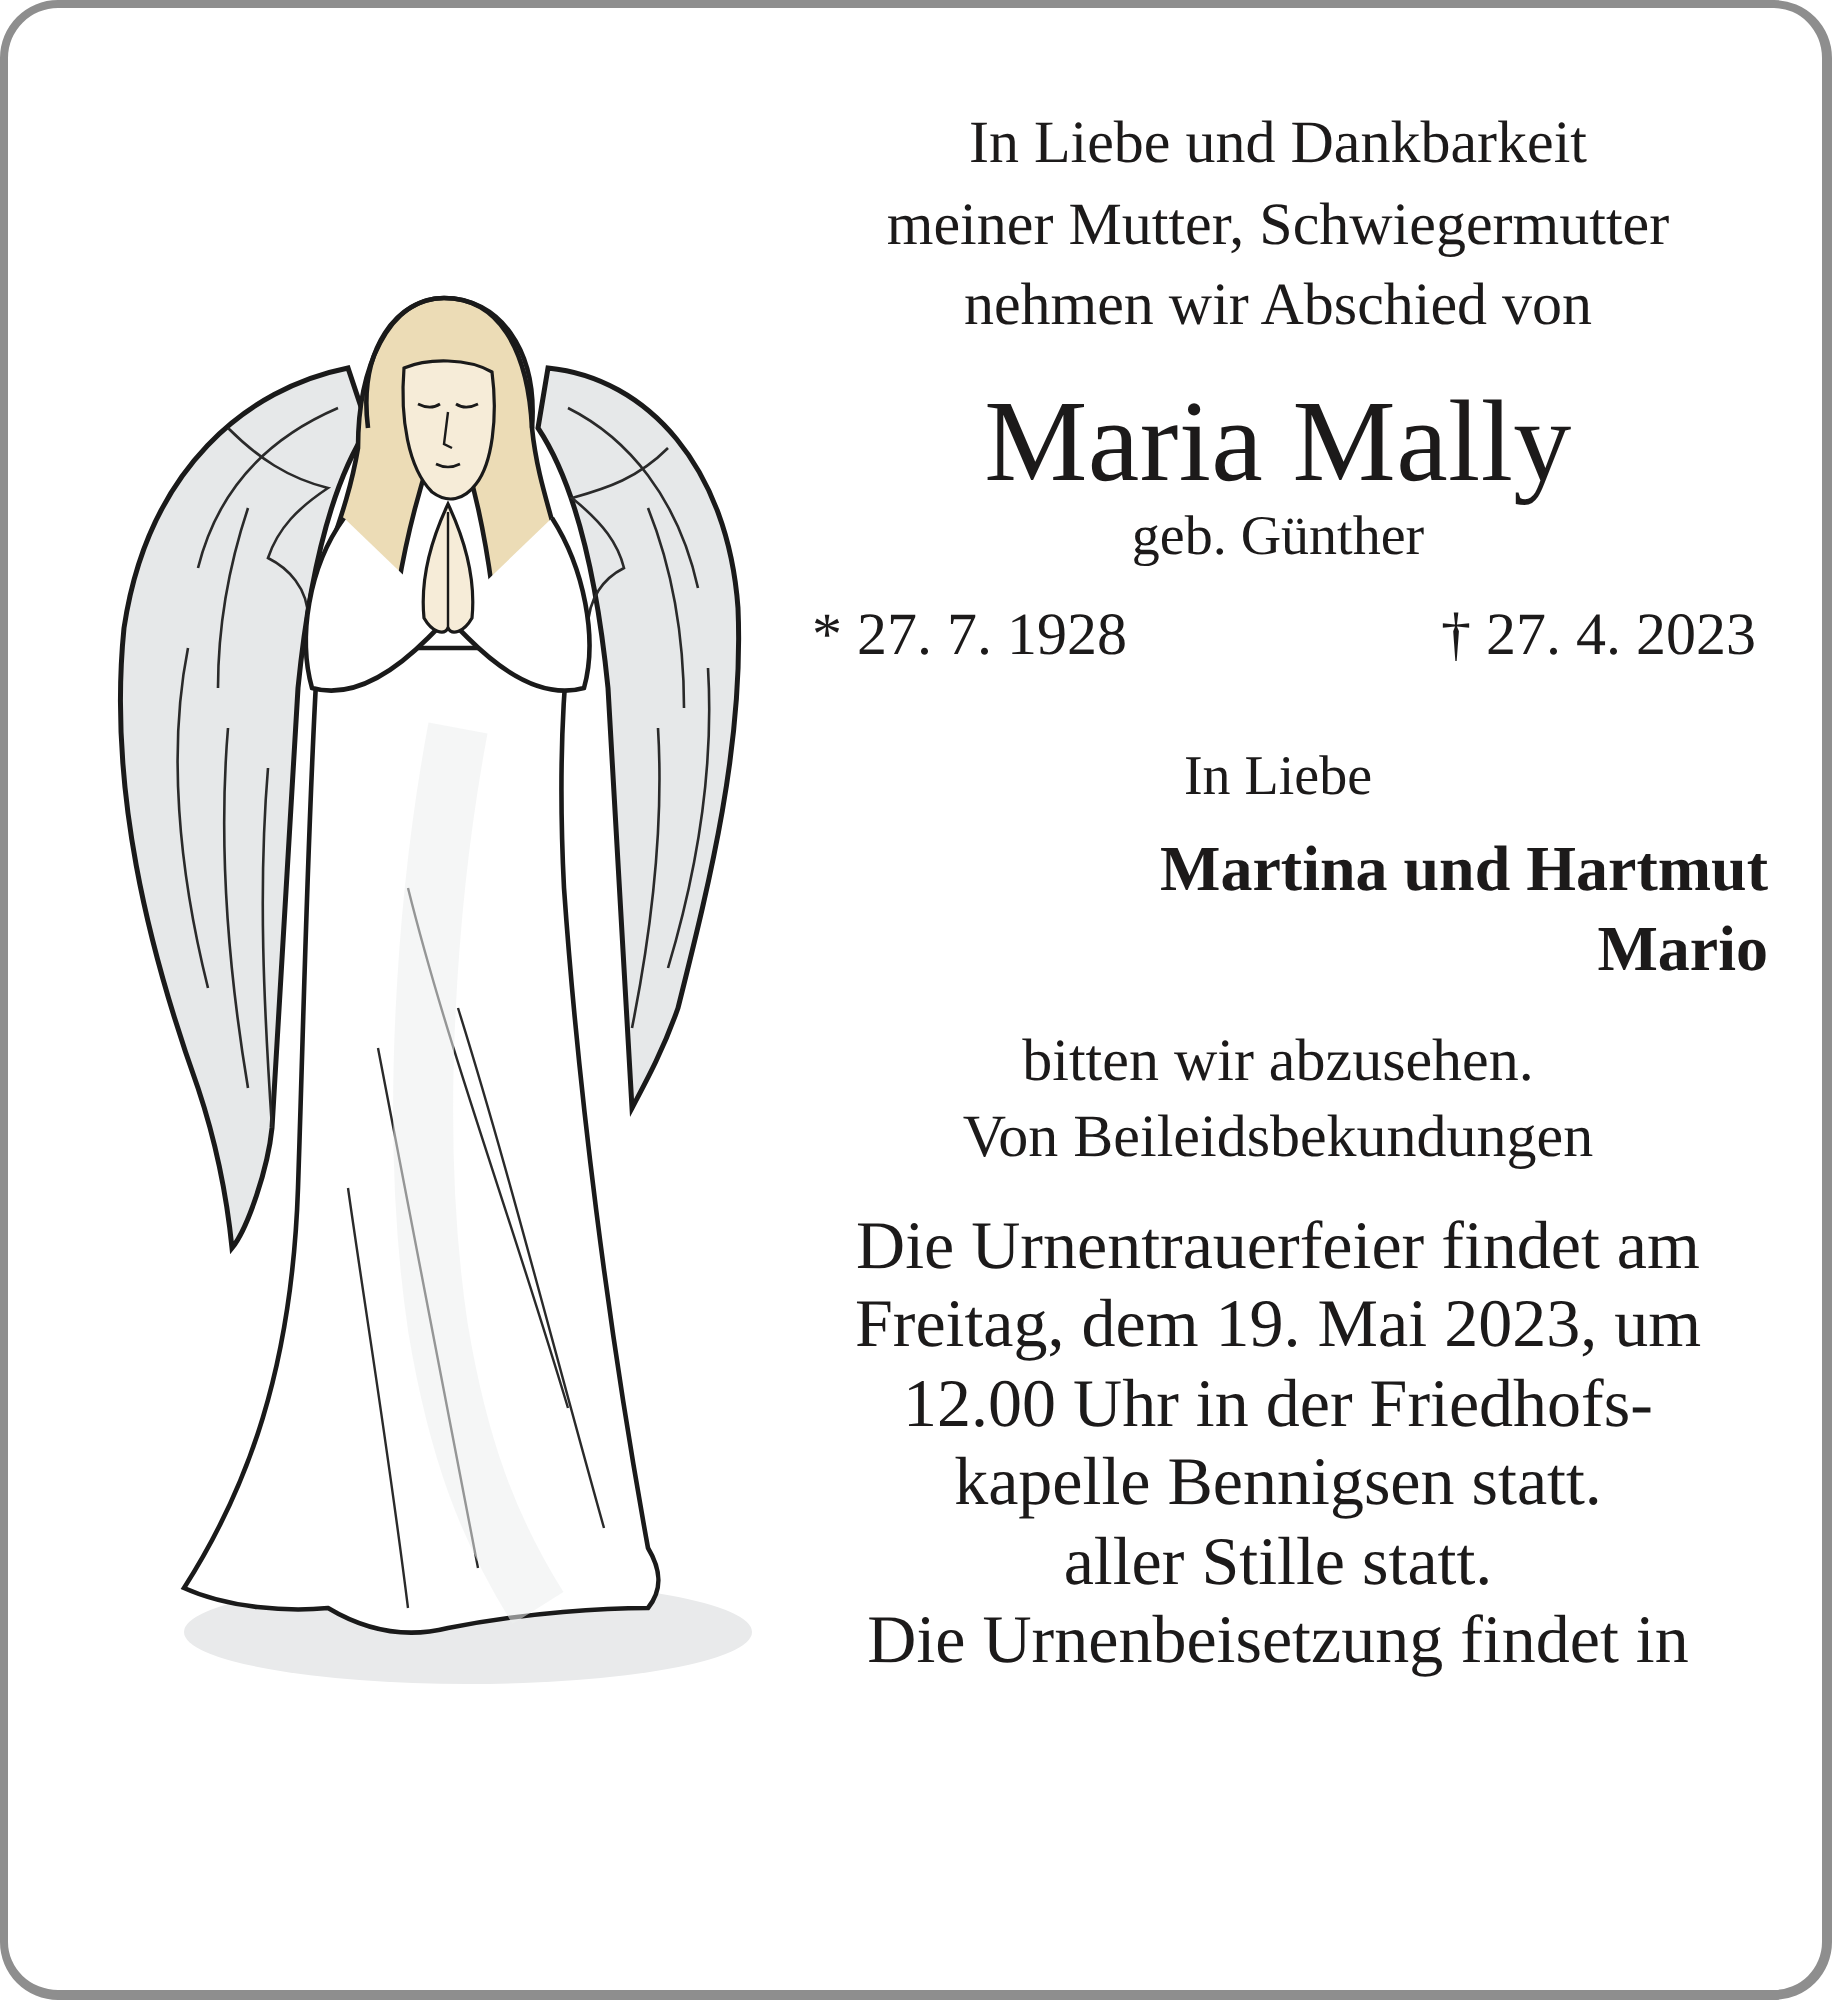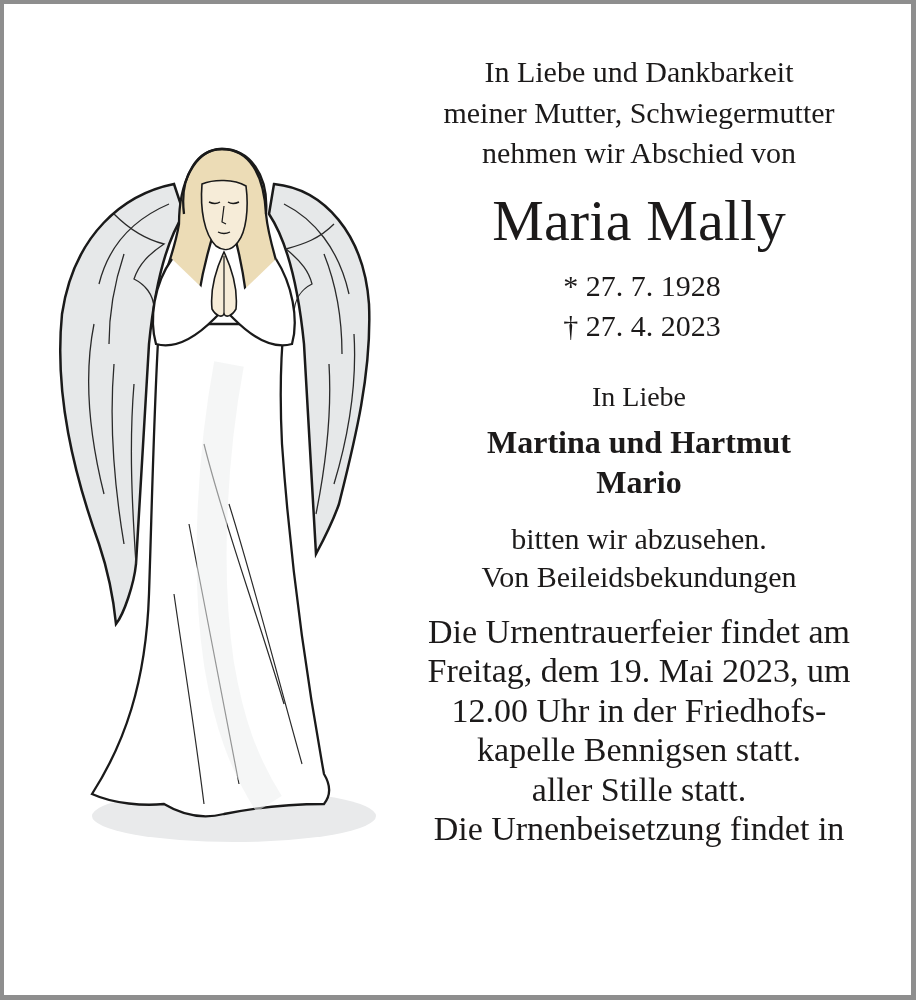--- a/index.html
+++ b/index.html
@@ -11,41 +11,41 @@
     }
     .frame {
       position: absolute; left: 0; top: 0;
       width: 916px; height: 1000px;
       box-sizing: border-box;
       border-left: 4px solid #8e8e8e;
       border-top: 4px solid #8e8e8e;
       border-right: 5px solid #8e8e8e;
       border-bottom: 5px solid #8e8e8e;
       background: #fff;
+      border-radius: 29px;
     }
     .angel {
       position: absolute; left: 50px; top: 140px;
       width: 330px; height: 720px;
     }
     .text-col {
       position: absolute; left: 390px; top: 48px;
       width: 490px;
       text-align: center;
     }
     .intro { font-size: 30px; line-height: 40.5px; }
     .name { font-size: 58px; line-height: 66px; margin-top: 14px; letter-spacing: 0.2px; }
     .maiden { font-size: 28px; line-height: 34px; margin-top: -2px; }
     .dates {
       display: flex; justify-content: space-between;
       font-size: 30px; line-height: 40px; margin-top: 12px;
       padding: 0 6px 0 12px;
-      flex-direction: column;
     }
     .in-liebe { font-size: 28px; line-height: 34px; margin-top: 34px; }
-    .mourners { font-size: 32px; font-weight: bold; line-height: 40px; margin-top: 8px; }
+    .mourners { font-size: 32px; font-weight: bold; line-height: 40px; margin-top: 8px; text-align: right; }
     .condolence { font-size: 30px; line-height: 38px; margin-top: 18px; }
     .service { font-size: 34px; line-height: 39.5px; margin-top: 16px; }
     .line { display: block; }
   </style>
 </head>
 <body>
 
 <div class="frame">
 
   <svg class="angel" viewBox="0 0 330 720" xmlns="http://www.w3.org/2000/svg">
@@ -81,20 +81,21 @@
   </svg>
 
   <div class="text-col">
     <div class="intro">
       <span class="line">In Liebe und Dankbarkeit</span>
       <span class="line">meiner Mutter, Schwiegermutter</span>
       <span class="line">nehmen wir Abschied von</span>
     </div>
 
     <div class="name">Maria Mally</div>
+    <div class="maiden">geb. Günther</div>
 
     <div class="dates">
       <span>* 27. 7. 1928</span>
       <span>† 27. 4. 2023</span>
     </div>
 
     <div class="in-liebe">In Liebe</div>
 
     <div class="mourners">
       <span class="line">Martina und Hartmut</span>

